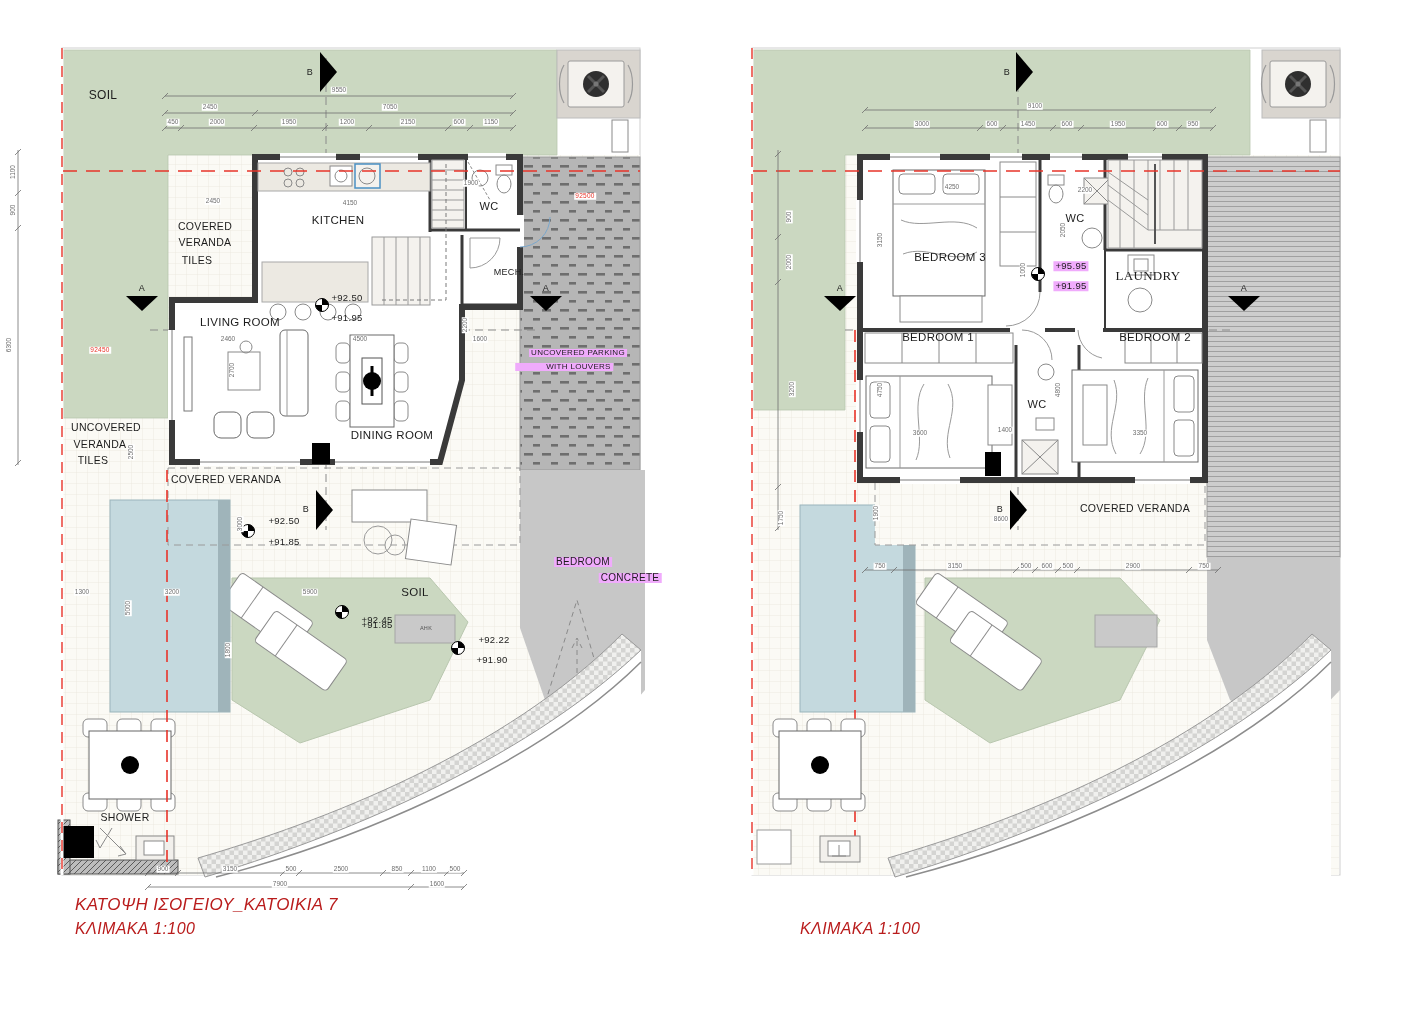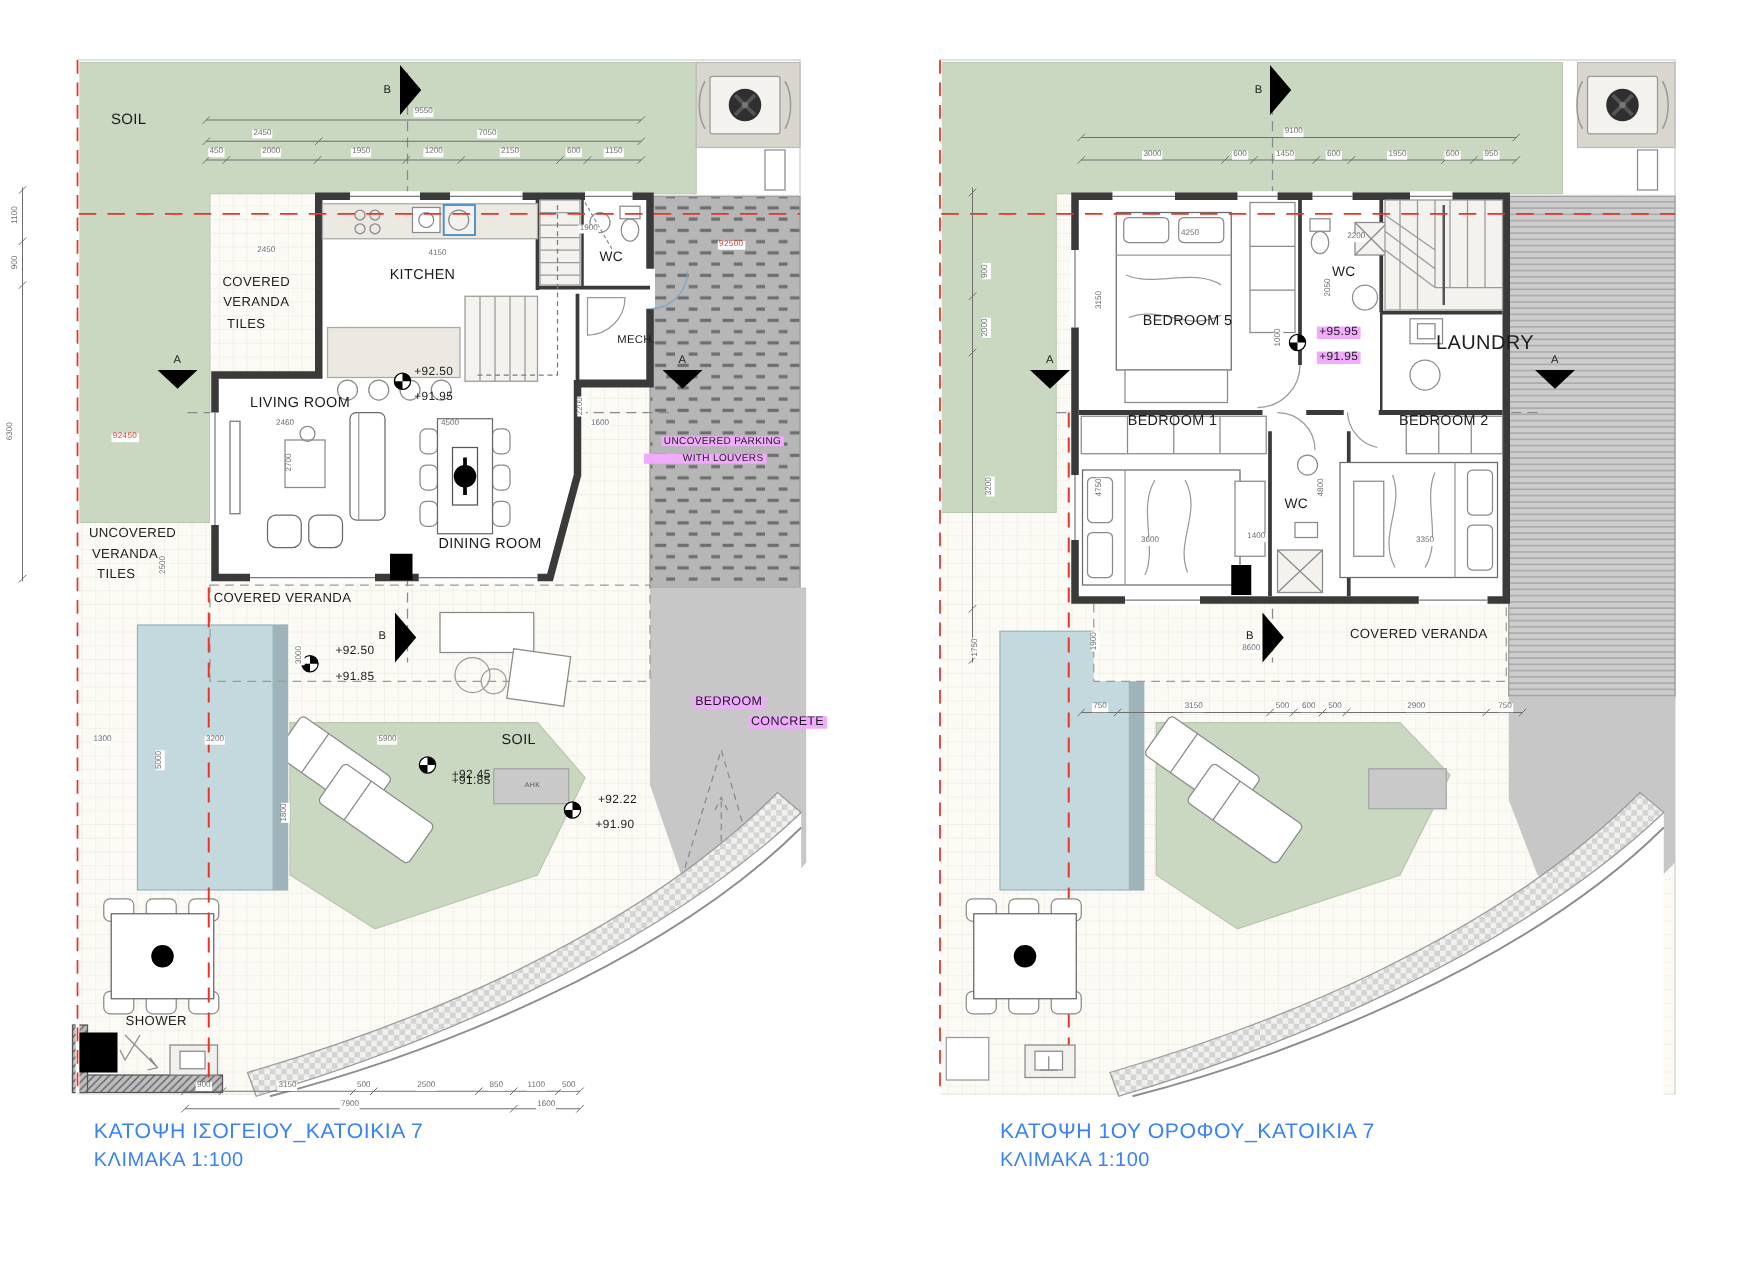--- a/index.html
+++ b/index.html
@@ -4,21 +4,21 @@
 <style>
   html,body{margin:0;padding:0;background:#ffffff;}
   #sheet{position:relative;width:1404px;height:1020px;background:#ffffff;overflow:hidden;
          font-family:"Liberation Sans",sans-serif;}
   #drawing{position:absolute;left:0;top:0;}
   .lbl{position:absolute;transform:translate(-50%,-50%);white-space:nowrap;color:#1c1c1c;
        font-size:11.5px;letter-spacing:.3px;line-height:1;}
   .lbl.bg{background:#f0abfc;padding:0 2px;}
   .lbl.dim{font-size:6.5px;color:#6e6e6e;background:#fff;padding:0 1px;letter-spacing:0;}
   .lbl.red{color:#e8342a;font-size:6.5px;background:#fff;padding:0 1px;}
-  .caption{position:absolute;color:#3b82f6;font-size:17px;letter-spacing:.4px;}
+  .caption{position:absolute;color:#b91c1c;font-size:17px;letter-spacing:.4px;font-style:italic;}
   .caption.sub{font-size:16px;}
 </style>
 </head>
 <body>
 
 <div id="sheet">
 
 <svg id="drawing" width="1404" height="1020" viewBox="0 0 1404 1020">
   <defs>
     <pattern id="tile" width="11" height="11" patternUnits="userSpaceOnUse">
@@ -467,23 +467,23 @@
       <span class="lbl dim" style="left: 228px; top: 339px; transform: translate(-50%, -50%);">2460</span>
       <span class="lbl dim" style="left: 232px; top: 370px; transform: translate(-50%, -50%) rotate(-90deg);">2700</span>
       <span class="lbl dim" style="left: 360px; top: 339px; transform: translate(-50%, -50%);">4500</span>
       <span class="lbl dim" style="left: 480px; top: 339px; transform: translate(-50%, -50%);">1600</span>
       <span class="lbl dim" style="left: 465px; top: 325px; transform: translate(-50%, -50%) rotate(-90deg);">2200</span>
       <span class="lbl dim" style="left: 310px; top: 592px; transform: translate(-50%, -50%);">5900</span>
       <span class="lbl dim" style="left: 172px; top: 592px; transform: translate(-50%, -50%);">3200</span>
       <span class="lbl dim" style="left: 128px; top: 608px; transform: translate(-50%, -50%) rotate(-90deg);">5000</span>
       <span class="lbl dim" style="left: 82px; top: 592px; transform: translate(-50%, -50%);">1300</span>
       <span class="lbl dim" style="left: 228px; top: 650px; transform: translate(-50%, -50%) rotate(-90deg);">1800</span>
-      <span class="lbl" style="left: 950px; top: 258px; transform: translate(-50%, -50%);">BEDROOM 5</span>
+      <span class="lbl" style="left: 950px; top: 258px; transform: translate(-50%, -50%);">BEDROOM 3</span>
       <span class="lbl" style="left: 1075px; top: 218px; font-size: 11px; transform: translate(-50%, -50%);">WC</span>
-      <span class="lbl" style="left: 1188px; top: 275px; font-size: 16px; transform: translate(-50%, -50%);">LAUNDRY</span>
+      <span class="lbl" style="left: 1148px; top: 275px; font-size: 13px; transform: translate(-50%, -50%); font-family: Liberation Serif, serif;">LAUNDRY</span>
       <span class="lbl" style="left: 938px; top: 338px; transform: translate(-50%, -50%);">BEDROOM 1</span>
       <span class="lbl" style="left: 1155px; top: 338px; transform: translate(-50%, -50%);">BEDROOM 2</span>
       <span class="lbl" style="left: 1037px; top: 404px; font-size: 11px; transform: translate(-50%, -50%);">WC</span>
       <span class="lbl" style="left: 1135px; top: 508px; font-size: 10.5px; transform: translate(-50%, -50%);">COVERED VERANDA</span>
       <span class="lbl bg" style="left: 1071px; top: 266px; font-size: 9.5px; transform: translate(-50%, -50%);">+95.95</span>
       <span class="lbl bg" style="left: 1071px; top: 286px; font-size: 9.5px; transform: translate(-50%, -50%);">+91.95</span>
       <span class="lbl" style="left: 1007px; top: 72px; font-size: 9px; transform: translate(-50%, -50%);">B</span>
       <span class="lbl" style="left: 1000px; top: 509px; font-size: 9px; transform: translate(-50%, -50%);">B</span>
       <span class="lbl" style="left: 840px; top: 288px; font-size: 9px; transform: translate(-50%, -50%);">A</span>
       <span class="lbl" style="left: 1244px; top: 288px; font-size: 9px; transform: translate(-50%, -50%);">A</span>
@@ -515,16 +515,15 @@
       <span class="lbl dim" style="left: 920px; top: 433px; transform: translate(-50%, -50%);">3600</span>
       <span class="lbl dim" style="left: 1140px; top: 433px; transform: translate(-50%, -50%);">3350</span>
       <span class="lbl dim" style="left: 880px; top: 390px; transform: translate(-50%, -50%) rotate(-90deg);">4750</span>
       <span class="lbl dim" style="left: 1058px; top: 390px; transform: translate(-50%, -50%) rotate(-90deg);">4800</span>
       <span class="lbl dim" style="left: 1001px; top: 519px; transform: translate(-50%, -50%);">8600</span>
       <span class="lbl dim" style="left: 876px; top: 513px; transform: translate(-50%, -50%) rotate(-90deg);">1900</span>
     </div>
 
 <div class="caption" style="left:75px;top:895px;">ΚΑΤΟΨΗ ΙΣΟΓΕΙΟΥ_ΚΑΤΟΙΚΙΑ 7</div>
 <div class="caption sub" style="left:75px;top:920px;">ΚΛΙΜΑΚΑ 1:100</div>
-<div class="caption" style="left:800px;top:895px;">ΚΑΤΟΨΗ 1ΟΥ ΟΡΟΦΟΥ_ΚΑΤΟΙΚΙΑ 7</div>
 <div class="caption sub" style="left:800px;top:920px;">ΚΛΙΜΑΚΑ 1:100</div>
 
 </div>
 
 </body></html>

